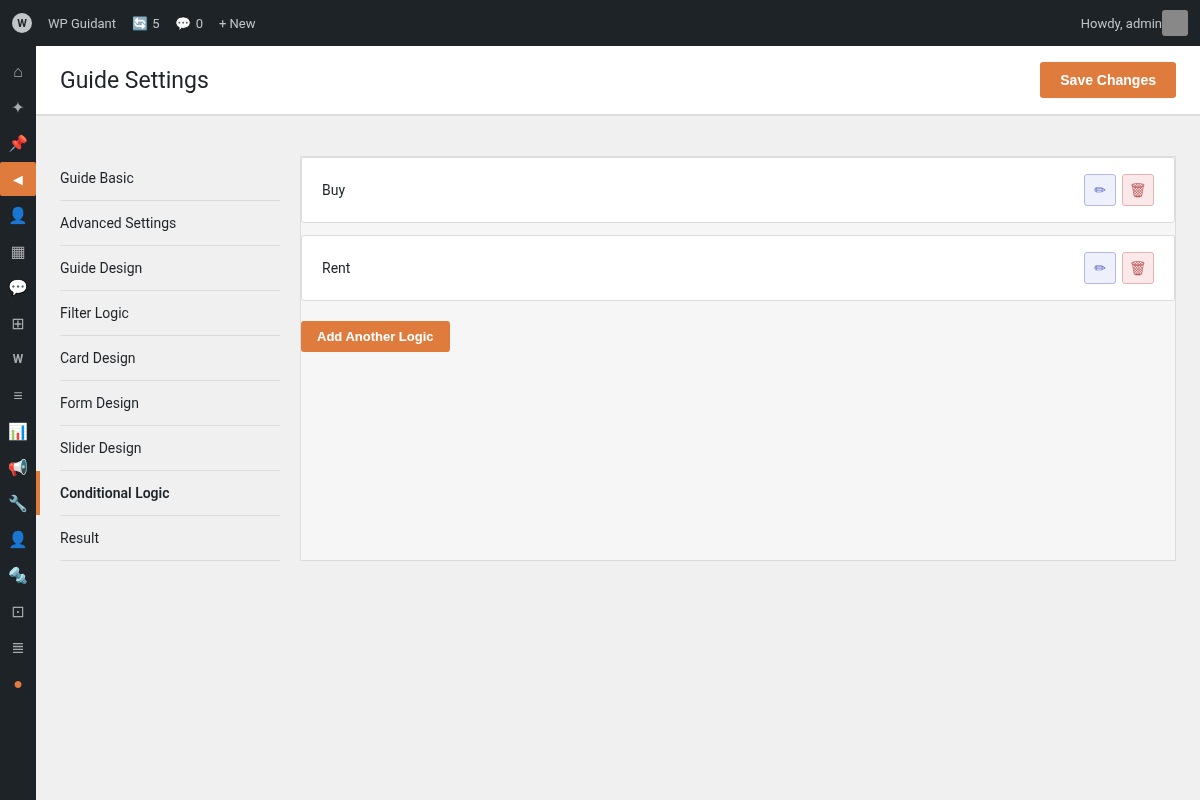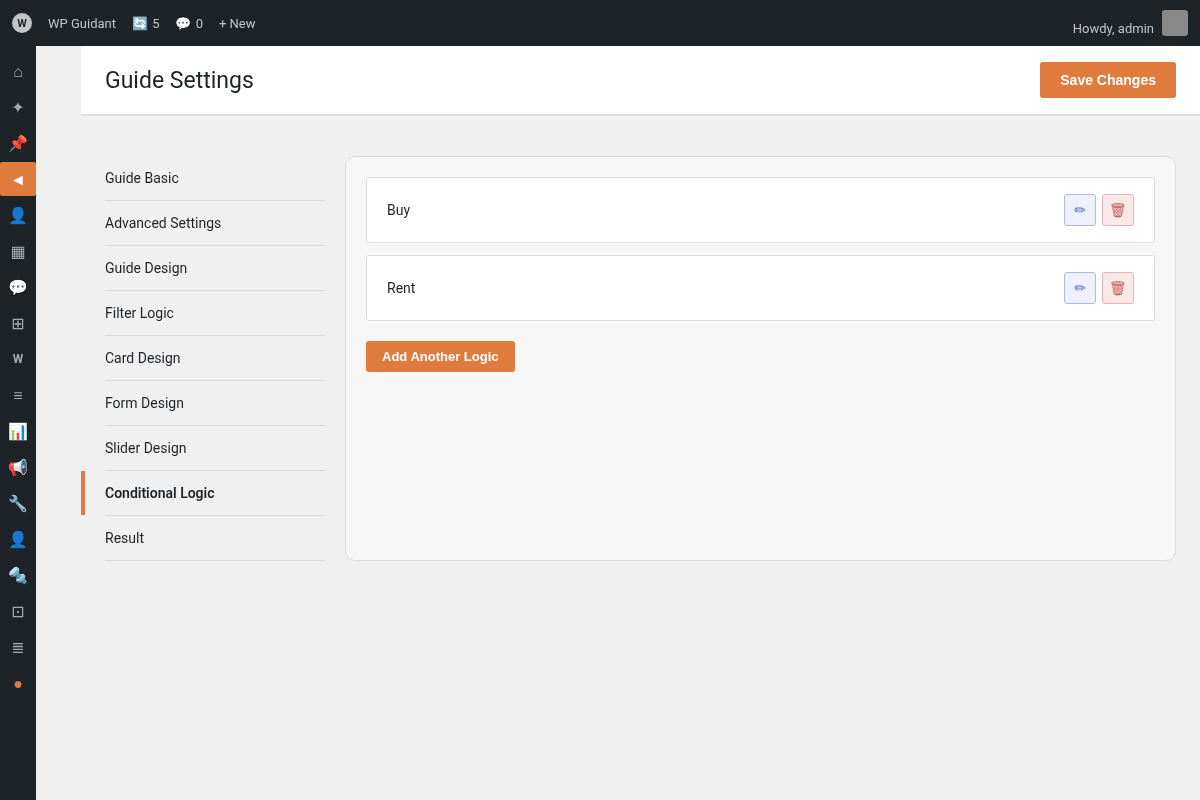--- a/index.html
+++ b/index.html
@@ -13,21 +13,21 @@
       align-items: center;
       padding: 0 12px;
       color: #c3c4c7;
       font-size: 13px;
       flex-shrink: 0;
       justify-content: space-between;
     }
     .admin-bar-left { display: flex; align-items: center; gap: 16px; }
     .admin-bar-item { display: flex; align-items: center; gap: 4px; cursor: pointer; color: #c3c4c7; }
     .wp-logo { width: 20px; height: 20px; background: #c3c4c7; border-radius: 50%; display: flex; align-items: center; justify-content: center; font-size: 11px; font-weight: bold; color: #1d2327; }
-    .admin-bar-right { display: flex; align-items: flex-end; gap: 8px; color: #c3c4c7; font-size: 13px; }
+    .admin-bar-right { display: flex; align-items: center; color: #c3c4c7; font-size: 13px; }
     .admin-avatar { width: 26px; height: 26px; background: #888; border-radius: 3px; display: inline-block; vertical-align: middle; }
 
     
     .main-layout { display: flex; flex: 1; overflow: hidden; }
 
     
     .sidebar {
       width: 36px;
       background: #1d2327;
       display: flex;
@@ -48,21 +48,20 @@
       cursor: pointer;
       border-radius: 2px;
     }
     .sidebar-icon.active { background: #e07b3e; color: #fff; }
 
     
     .content-area {
       flex: 1;
       overflow-y: auto;
       background: #f0f0f1;
-      margin-left: 45px;
     }
 
     
     .page-header {
       background: #fff;
       padding: 16px 24px;
       display: flex;
       align-items: center;
       justify-content: space-between;
       border-bottom: 1px solid #dcdcde;
@@ -116,22 +115,21 @@
       bottom: 0;
       width: 4px;
       background: #e07b3e;
     }
 
     
     .right-panel {
       flex: 1;
       background: #f6f6f6;
       border: 1px solid #dcdcde;
-      border-radius: 10px;
-      padding: 20px;
+      border-radius: 0;
       margin-left: 16px;
     }
 
     
     .logic-card {
       background: #fff;
       border: 1px solid #dcdcde;
       border-radius: 3px;
       padding: 16px 20px;
       margin-bottom: 12px;

